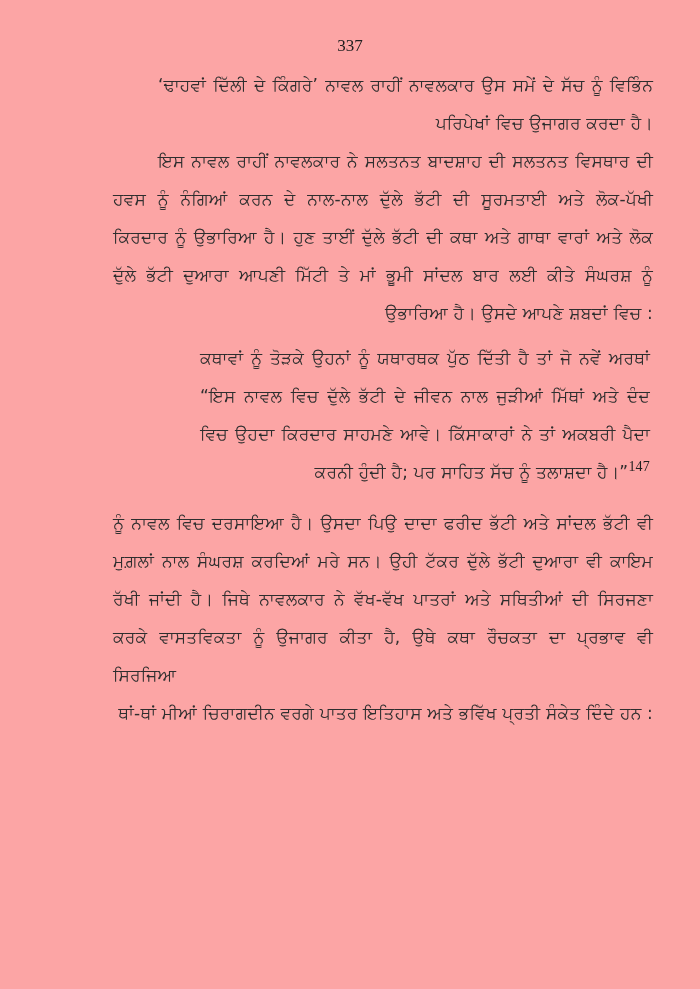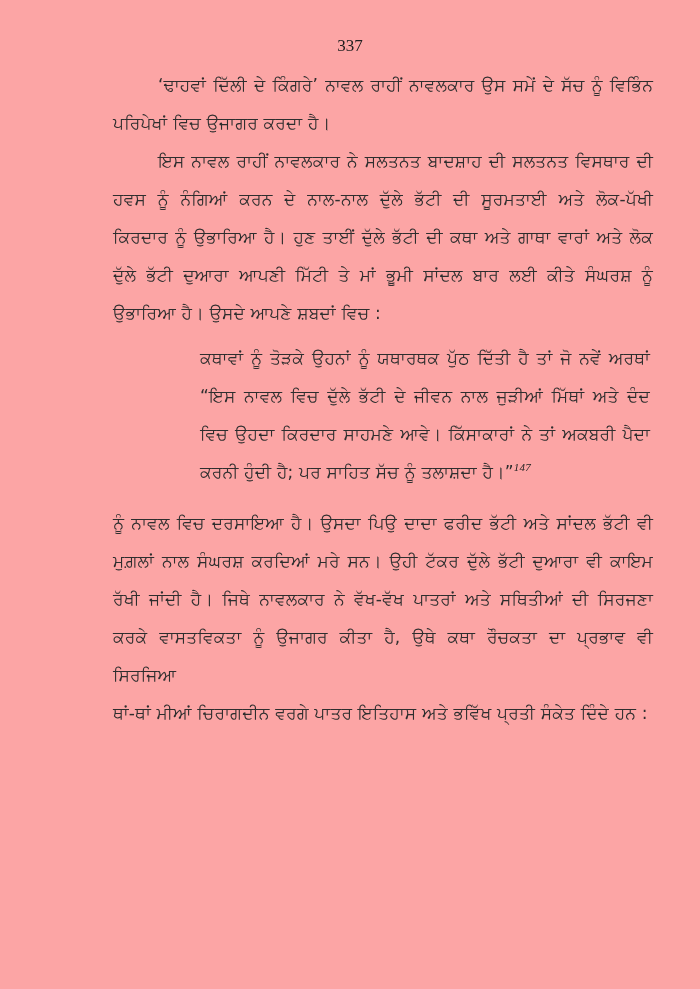--- a/index.html
+++ b/index.html
@@ -31,42 +31,41 @@
     position: absolute;
     top: 66px;
     left: 88px;
     width: 540px;
     font-size: 17px;
     line-height: 38px;
     letter-spacing: 0.2px;
     margin-left: 25px;
   }
   .line {
-    text-align: left;
+    text-align: right;
     white-space: normal;
   }
   
   .line.j {
     text-align: justify;
     text-align-last: justify;
   }
   .line.indent {
     text-indent: 45px;
   }
   .blockquote {
     margin: 7px 0 13px 87px;
     width: 450px;
   }
   .footnote-ref {
     font-family: "Liberation Serif", serif;
-    font-size: 11px;
+    font-size: 14px;
     vertical-align: super;
     line-height: 0;
     color: #1f1f1f;
-    font-style: italic;
   }
 </style>
 </head>
 <body>
 
 <div class="page">
 
   <div class="page-number">337</div>
 
   <div class="body-text">

